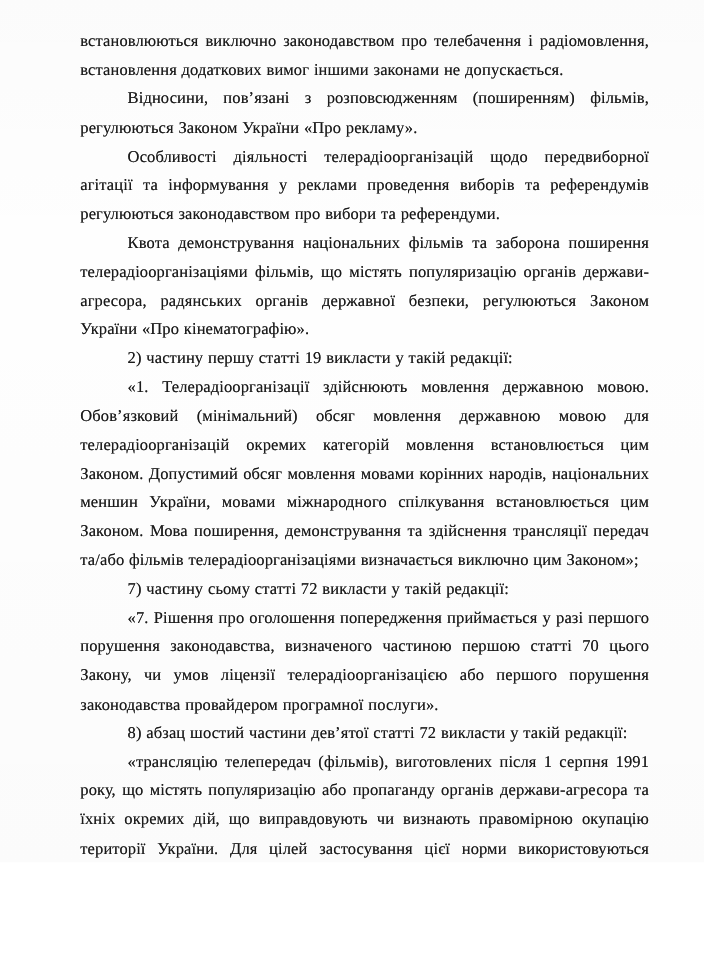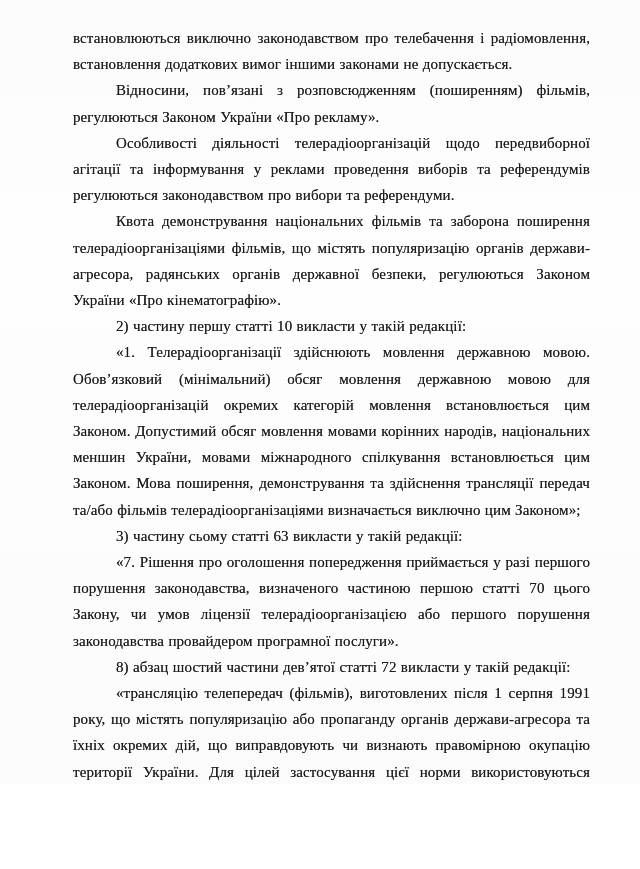--- a/index.html
+++ b/index.html
@@ -40,20 +40,20 @@
 </style>
 </head>
 <body>
 
 <div class="page">
   <div class="doc-body">
     <p class="no-indent">встановлюються виключно законодавством про телебачення і радіомовлення, встановлення додаткових вимог іншими законами не допускається.</p>
     <p>Відносини, пов’язані з розповсюдженням (поширенням) фільмів, регулюються Законом України «Про рекламу».</p>
     <p>Особливості діяльності телерадіоорганізацій щодо передвиборної агітації та інформування у реклами проведення виборів та референдумів регулюються законодавством про вибори та референдуми.</p>
     <p>Квота демонстрування національних фільмів та заборона поширення телерадіоорганізаціями фільмів, що містять популяризацію органів держави-агресора, радянських органів державної безпеки, регулюються Законом України «Про кінематографію».</p>
-    <p>2) частину першу статті 10 викласти у такій редакції:</p>
+    <p>2) частину першу статті 19 викласти у такій редакції:</p>
     <p>«1. Телерадіоорганізації здійснюють мовлення державною мовою. Обов’язковий (мінімальний) обсяг мовлення державною мовою для телерадіоорганізацій окремих категорій мовлення встановлюється цим Законом. Допустимий обсяг мовлення мовами корінних народів, національних меншин України, мовами міжнародного спілкування встановлюється цим Законом. Мова поширення, демонстрування та здійснення трансляції передач та/або фільмів телерадіоорганізаціями визначається виключно цим Законом»;</p>
-    <p>3) частину сьому статті 63 викласти у такій редакції:</p>
+    <p>7) частину сьому статті 72 викласти у такій редакції:</p>
     <p>«7. Рішення про оголошення попередження приймається у разі першого порушення законодавства, визначеного частиною першою статті 70 цього Закону, чи умов ліцензії телерадіоорганізацією або першого порушення законодавства провайдером програмної послуги».</p>
     <p>8) абзац шостий частини дев’ятої статті 72 викласти у такій редакції:</p>
     <p>«трансляцію телепередач (фільмів), виготовлених після 1 серпня 1991 року, що містять популяризацію або пропаганду органів держави-агресора та їхніх окремих дій, що виправдовують чи визнають правомірною окупацію території України. Для цілей застосування цієї норми використовуються визначення та критерії, встановлені Законом України  "Про кінематографію"»;</p>
   </div>
 </div>
 
 </body></html>

